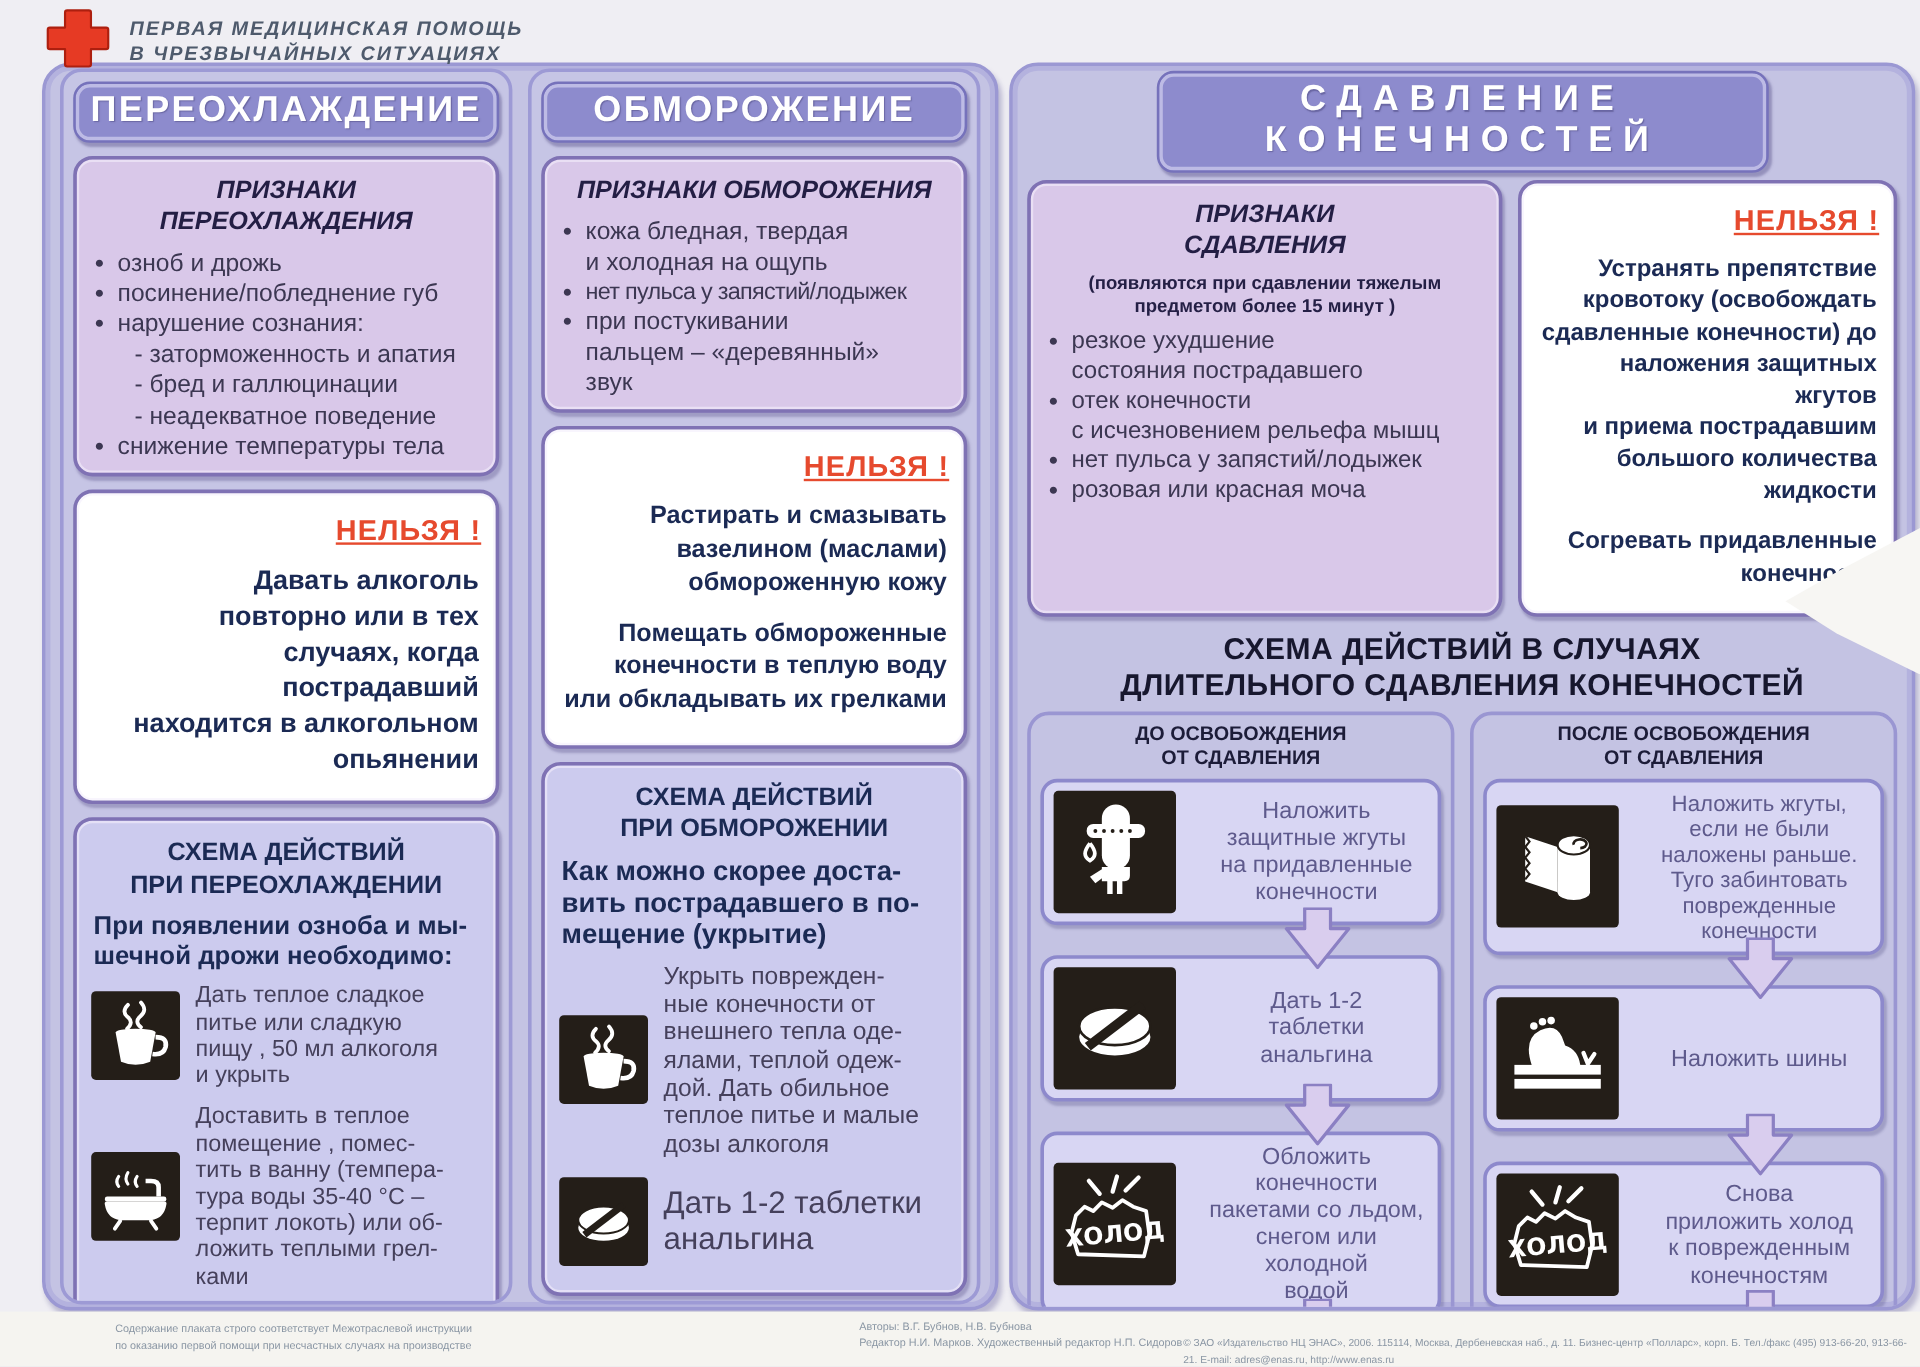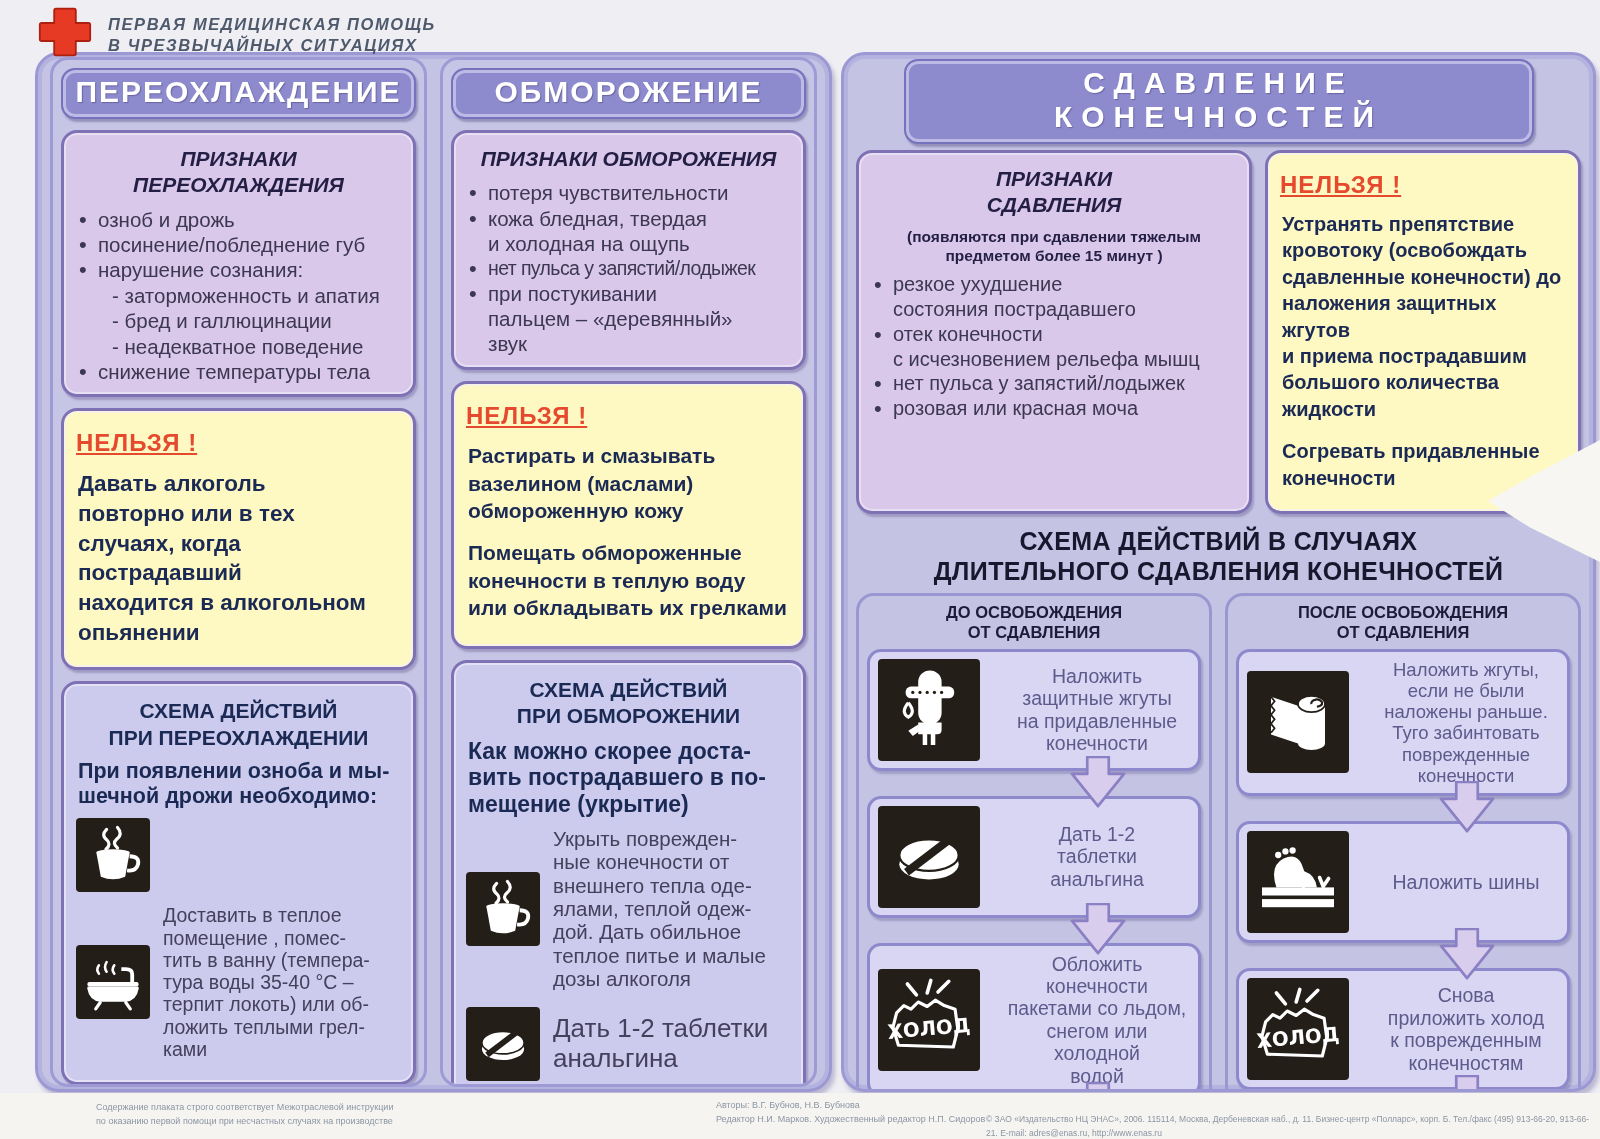--- a/index.html
+++ b/index.html
@@ -24,26 +24,26 @@
   .panel.left  { left:35px;  width:797px; display:flex; gap:13px; }
   .panel.right { left:841px; width:755px; display:flex; flex-direction:column; overflow:hidden; }
 
   .col { flex:1; min-width:0; display:flex; flex-direction:column; gap:11px;
     border:3px solid #9d9ad5; border-radius:18px; background:#c6c5e5; padding:8px; overflow:hidden; }
 
   .pill { background:#8d8bcd; border:2px solid #7672bb; border-radius:14px;
     box-shadow: inset 0 0 0 3px #bdbbe5, 2px 3px 2px rgba(90,85,140,.45);
     color:#fff; font-weight:bold; text-align:center; font-size:30px;
     letter-spacing:2px; padding:5px 6px 8px; text-shadow:1px 1px 1px rgba(70,65,120,.5); }
-  .pill.crush { width:630px; margin:2px auto 6px; letter-spacing:9px; flex:0 0 auto; }
+  .pill.crush { width:510px; margin:2px auto 6px; letter-spacing:9px; flex:0 0 auto; }
 
   .box { border-radius:16px; border:3px solid #7f72b4; padding:10px 12px;
     box-shadow: inset 0 0 0 2px rgba(244,238,252,.6), 2px 3px 2px rgba(85,78,135,.35); }
   .box.signs  { background:#d9c8e9; }
-  .box.forbid { background:#fef9c3; text-align:left; }
+  .box.forbid { background:#ffffff; text-align:right; }
   .box.actions{ background:#cccbee; flex:1; }
 
   .signs-title { font-style:italic; font-weight:bold; text-align:center;
     color:#231e44; font-size:21px; line-height:1.25; margin:3px 0 8px; }
   .sign-list { list-style:none; color:#3c3752; font-size:20.5px; line-height:1.24; }
   .sign-list li { position:relative; padding-left:22px; white-space:pre-line; }
   .sign-list li.bullet::before { content:"•"; position:absolute; left:3px; top:-1px; font-size:22px; }
   .sign-list li.sub { padding-left:36px; }
   .sign-list li.tight { letter-spacing:-0.6px; font-size:19.5px; }
   .note { text-align:center; font-weight:bold; color:#241f45; font-size:15.5px; line-height:1.25; margin:0 0 7px; }
@@ -214,20 +214,24 @@
         <div class="actions-title pre">СХЕМА ДЕЙСТВИЙ
 ПРИ ПЕРЕОХЛАЖДЕНИИ</div>
         <p class="actions-intro pre">При появлении озноба и мы-
 шечной дрожи необходимо:</p>
         <div class="step">
           <span class="icon-tile">
               <svg>
                 <use href="#i-cup"></use>
               </svg>
             </span>
+          <p class="pre">Дать теплое сладкое
+питье или сладкую
+пищу , 50 мл алкоголя
+и укрыть</p>
         </div>
         <div class="step">
           <span class="icon-tile">
               <svg>
                 <use href="#i-bath"></use>
               </svg>
             </span>
           <p class="pre">Доставить в теплое
 помещение , помес-
 тить в ванну (темпера-
@@ -239,21 +243,20 @@
 
       </div>
     </div>
 
     <div class="col">
       <div class="pill">ОБМОРОЖЕНИЕ</div>
 
       <div class="box signs">
         <div class="signs-title">ПРИЗНАКИ ОБМОРОЖЕНИЯ</div>
         <ul class="sign-list">
-          <li class="bullet">потеря чувствительности</li>
           <li class="bullet">кожа бледная, твердая
 и холодная на ощупь</li>
           <li class="bullet tight">нет пульса у запястий/лодыжек</li>
           <li class="bullet">при постукивании
 пальцем – «деревянный»
 звук</li>
         </ul>
       </div>
 
       <div class="box forbid">

